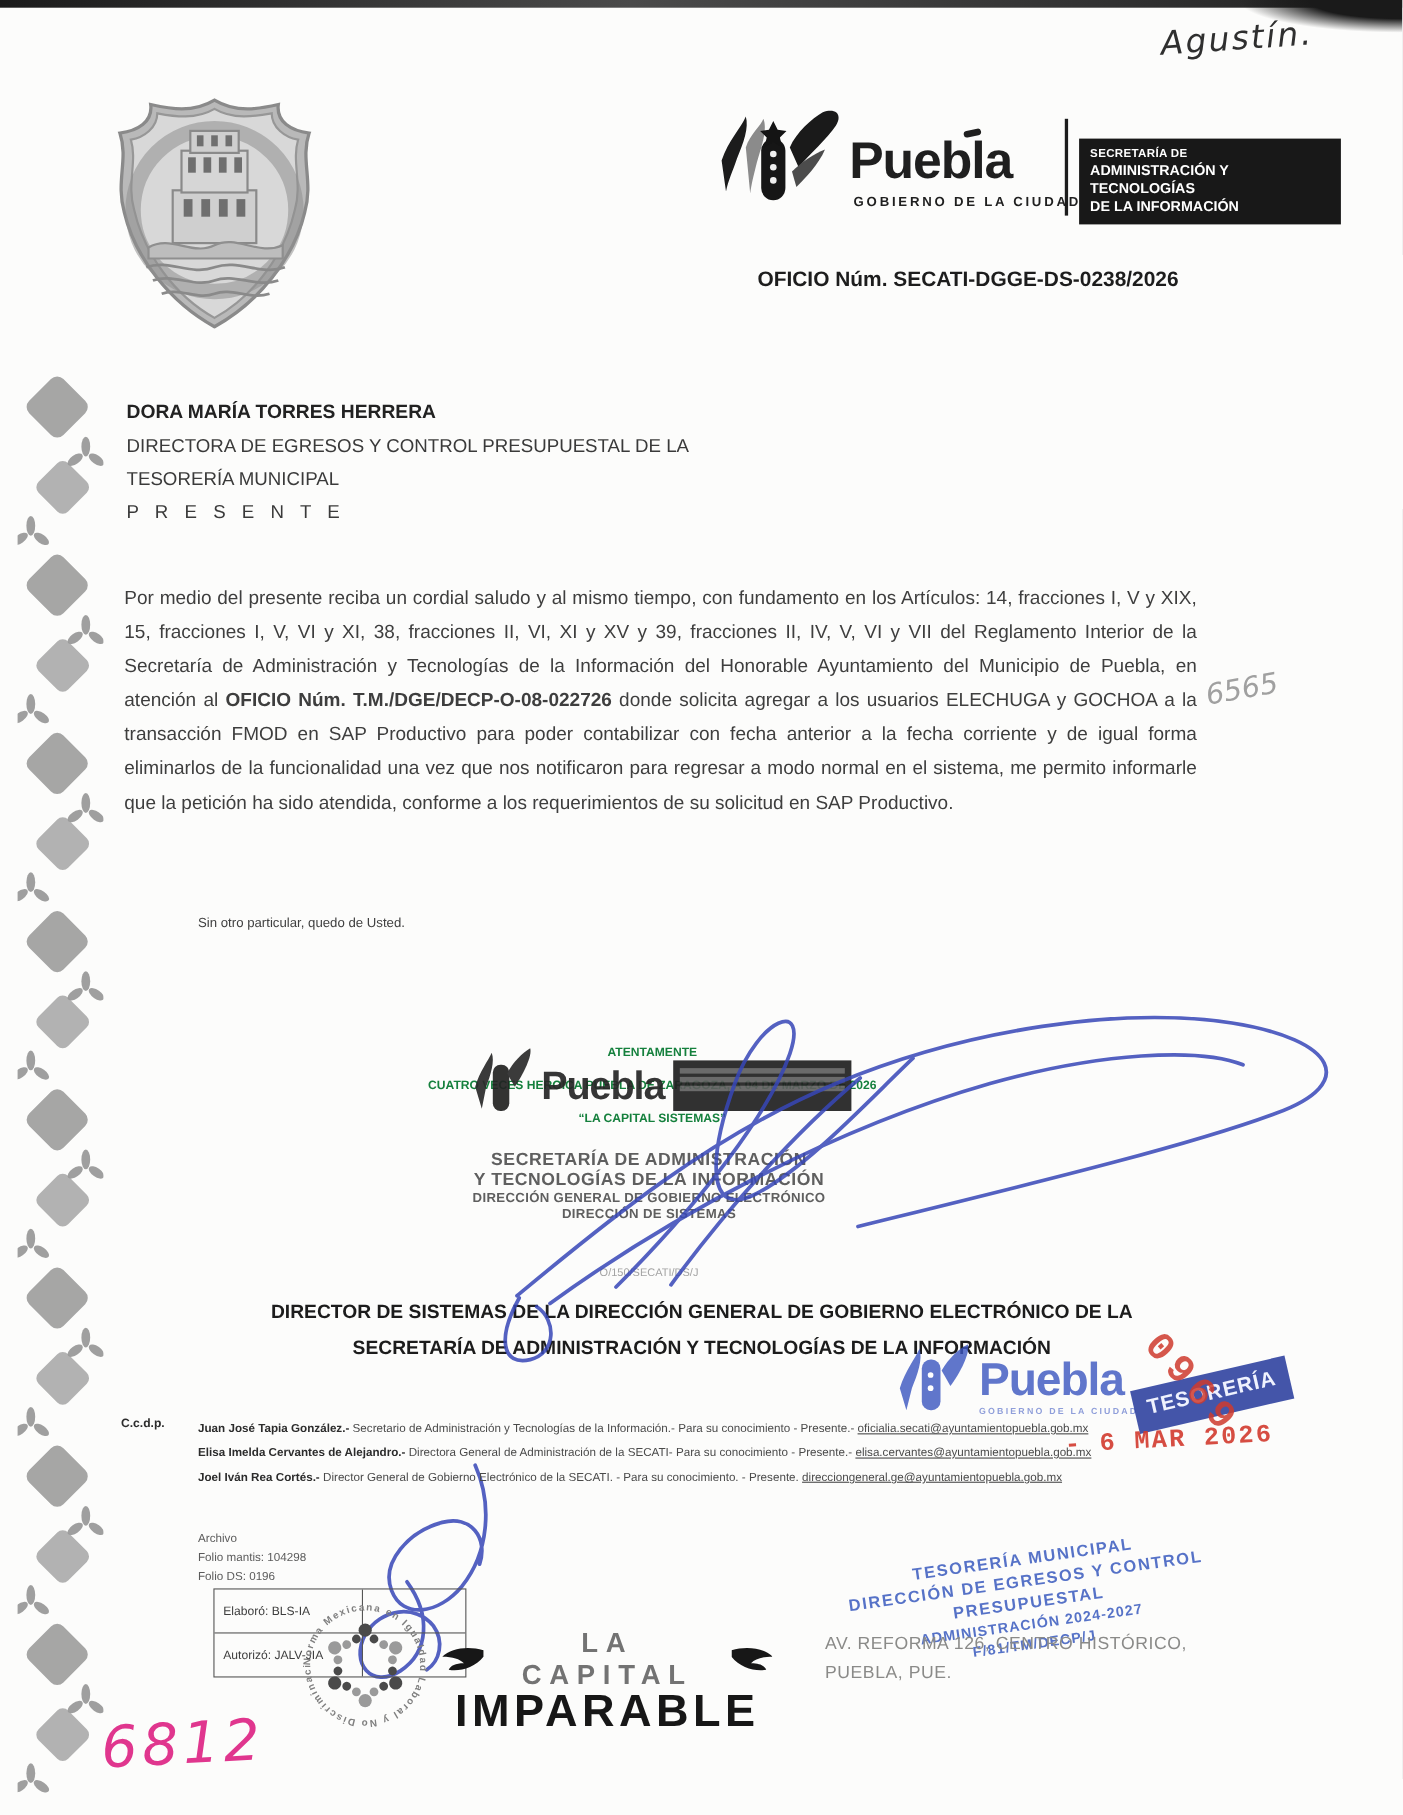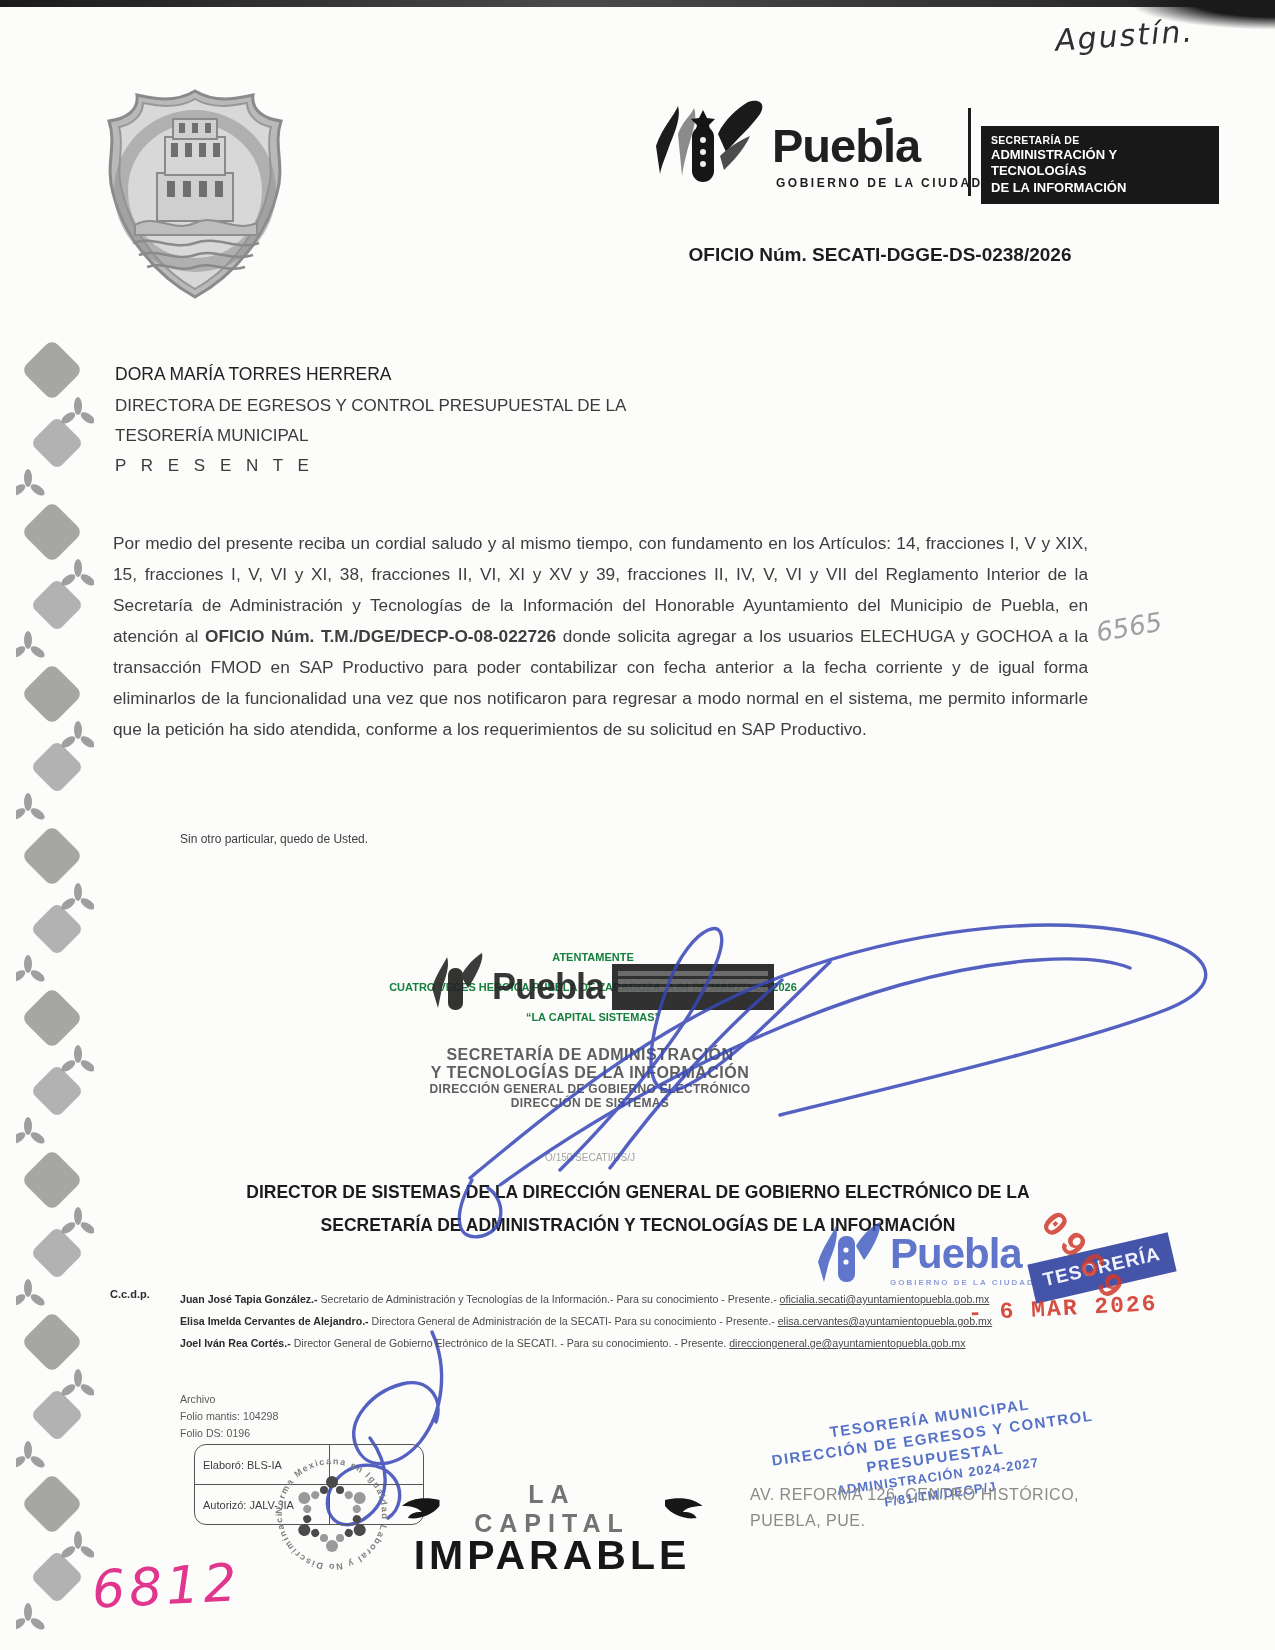--- a/index.html
+++ b/index.html
@@ -11,21 +11,21 @@
   .scan-corner{right:0;top:0;width:150px;height:30px;background:radial-gradient(ellipse at 100% 0%,#1a1a1a 0%,#1a1a1a 40%,transparent 70%);}
   
   .wordmark{font-weight:700;font-size:47px;letter-spacing:-1px;color:#1f1f1f;}
   .tagline{font-weight:700;font-size:12px;letter-spacing:2.5px;color:#1f1f1f;}
   .deptbox{background:#181818;color:#fff;padding:8px 10px;width:218px;line-height:1.25;}
   .deptbox .s1{font-size:10.5px;font-weight:700;letter-spacing:.3px;}
   .deptbox .s2{font-size:13px;font-weight:700;}
   .legend{font-size:19px;color:#2e2e2e;}
   .oficio{font-size:19px;font-weight:700;color:#1d1d1d;}
   
-  .rname{font-size:17.5px;font-weight:400;color:#222;text-align:right;}
+  .rname{font-size:17.5px;font-weight:700;color:#222;text-align:right;}
   .rline{font-size:17px;color:#3a3a3a;}
   .present{font-size:17px;letter-spacing:5px;color:#3a3a3a;}
   .bodytext{width:975px;font-size:17.3px;line-height:31px;text-align:justify;color:#3e3e3e;}
   .closing{font-size:12px;color:#404040;text-align:center;}
   
   .sigblock{width:830px;text-align:center;}
   .att{font-size:11px;font-weight:700;color:#15803d;line-height:30px;}
   .stampgray{color:#5f5f5f;text-align:center;}
   .stampgray .l1{font-size:16px;font-weight:700;letter-spacing:.5px;}
   .stampgray .l2{font-size:12px;font-weight:700;letter-spacing:.3px;}
@@ -217,21 +217,21 @@
   <div class="abs ccdp-line" style="left:180px;top:1288px;"><b>Juan José Tapia González.-</b><span> Secretario de Administración y Tecnologías de la Información.- Para su conocimiento - Presente.- </span><span class="mail">oficialia.secati@ayuntamientopuebla.gob.mx</span></div>
   <div class="abs ccdp-line" style="left:180px;top:1310px;"><b>Elisa Imelda Cervantes de Alejandro.-</b><span> Directora General de Administración de la SECATI- Para su conocimiento - Presente.- </span><span class="mail">elisa.cervantes@ayuntamientopuebla.gob.mx</span></div>
   <div class="abs ccdp-line" style="left:180px;top:1332px;"><b>Joel Iván Rea Cortés.-</b><span> Director General de Gobierno Electrónico de la SECATI. - Para su conocimiento. - Presente. </span><span class="mail">direcciongeneral.ge@ayuntamientopuebla.gob.mx</span></div>
 
   <div class="abs smallinfo" style="left:180px;top:1391px;">
     <div>Archivo</div>
     <div>Folio mantis: 104298</div>
     <div>Folio DS: 0196</div>
   </div>
 
-  <div class="abs ctable" style="left:194px;top:1444px;border-radius:12px;">
+  <div class="abs ctable" style="left:194px;top:1444px;">
     <div class="row">
       <div class="c1">Elaboró: BLS-IA</div>
       <div class="c2"></div>
     </div>
     <div class="row">
       <div class="c1">Autorizó: JALV-JIA</div>
       <div class="c2"></div>
     </div>
   </div>
 

